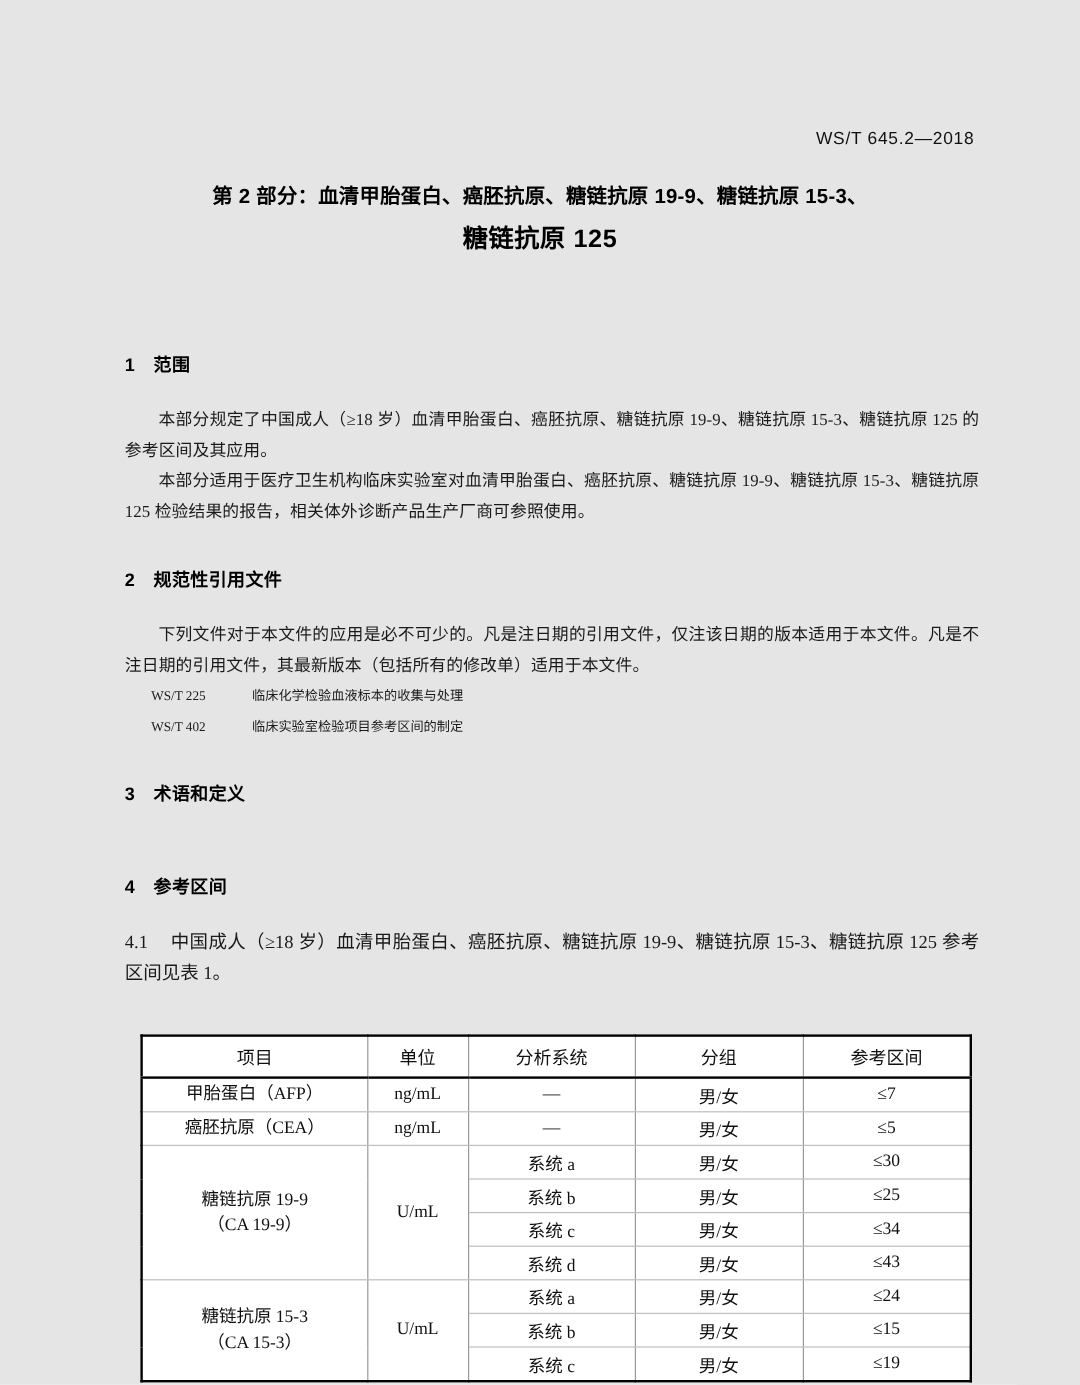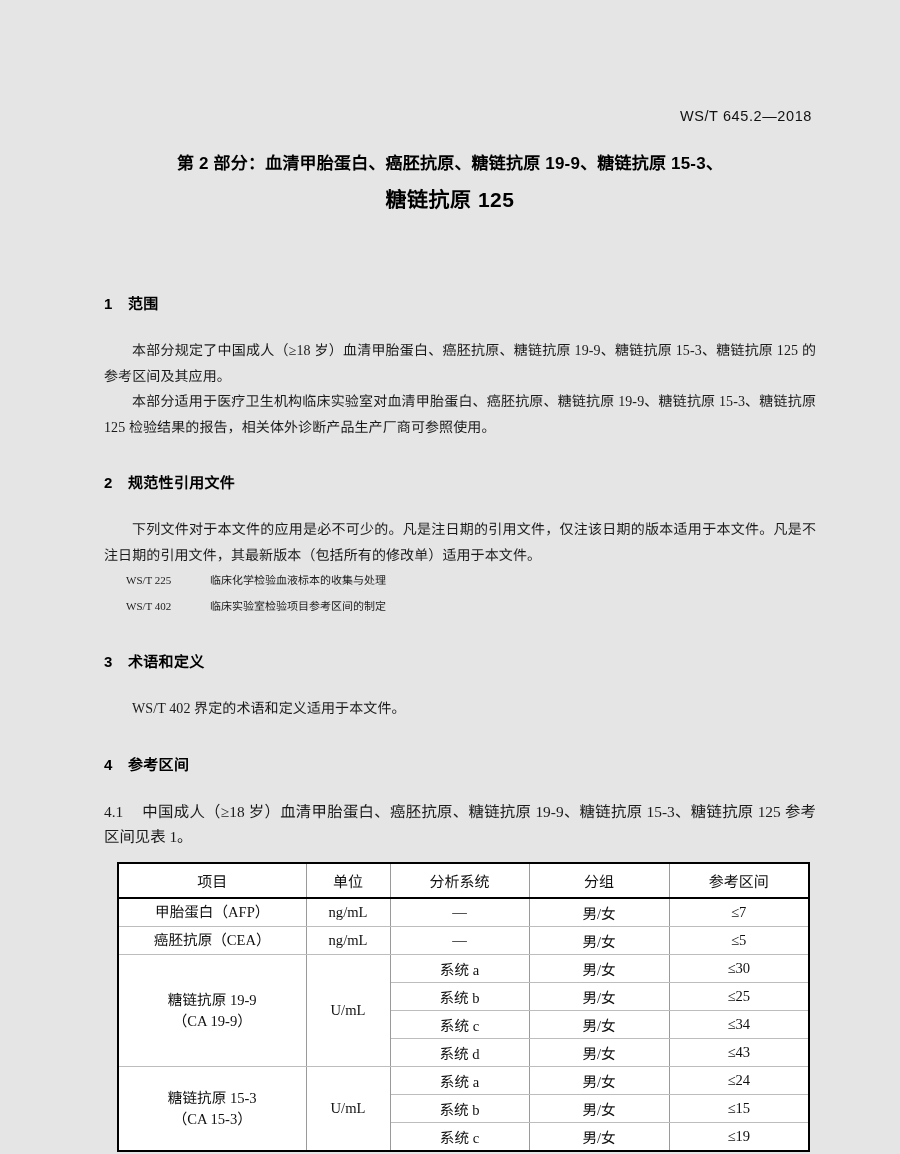--- a/index.html
+++ b/index.html
@@ -202,21 +202,20 @@
     <p class="ref-line">
       <span class="ref-code">WS/T 402</span><span>临床实验室检验项目参考区间的制定</span>
     </p>
 
     <div class="gap-lg"></div>
 
     <h2 class="section-head">
       <span class="sec-num">3</span><span>术语和定义</span>
     </h2>
     <div class="gap-md"></div>
-    <p class="para indent">WS/T 402 界定的术语和定义适用于本文件。</p>
 
     <div class="gap-lg"></div>
 
     <h2 class="section-head">
       <span class="sec-num">4</span><span>参考区间</span>
     </h2>
     <div class="gap-md"></div>
     <p class="clause">
       <span class="clause-num">4.1</span><span>中国成人（≥18 岁）血清甲胎蛋白、癌胚抗原、糖链抗原 19-9、糖链抗原 15-3、糖链抗原 125 参考区间见表 1。</span>
     </p>

